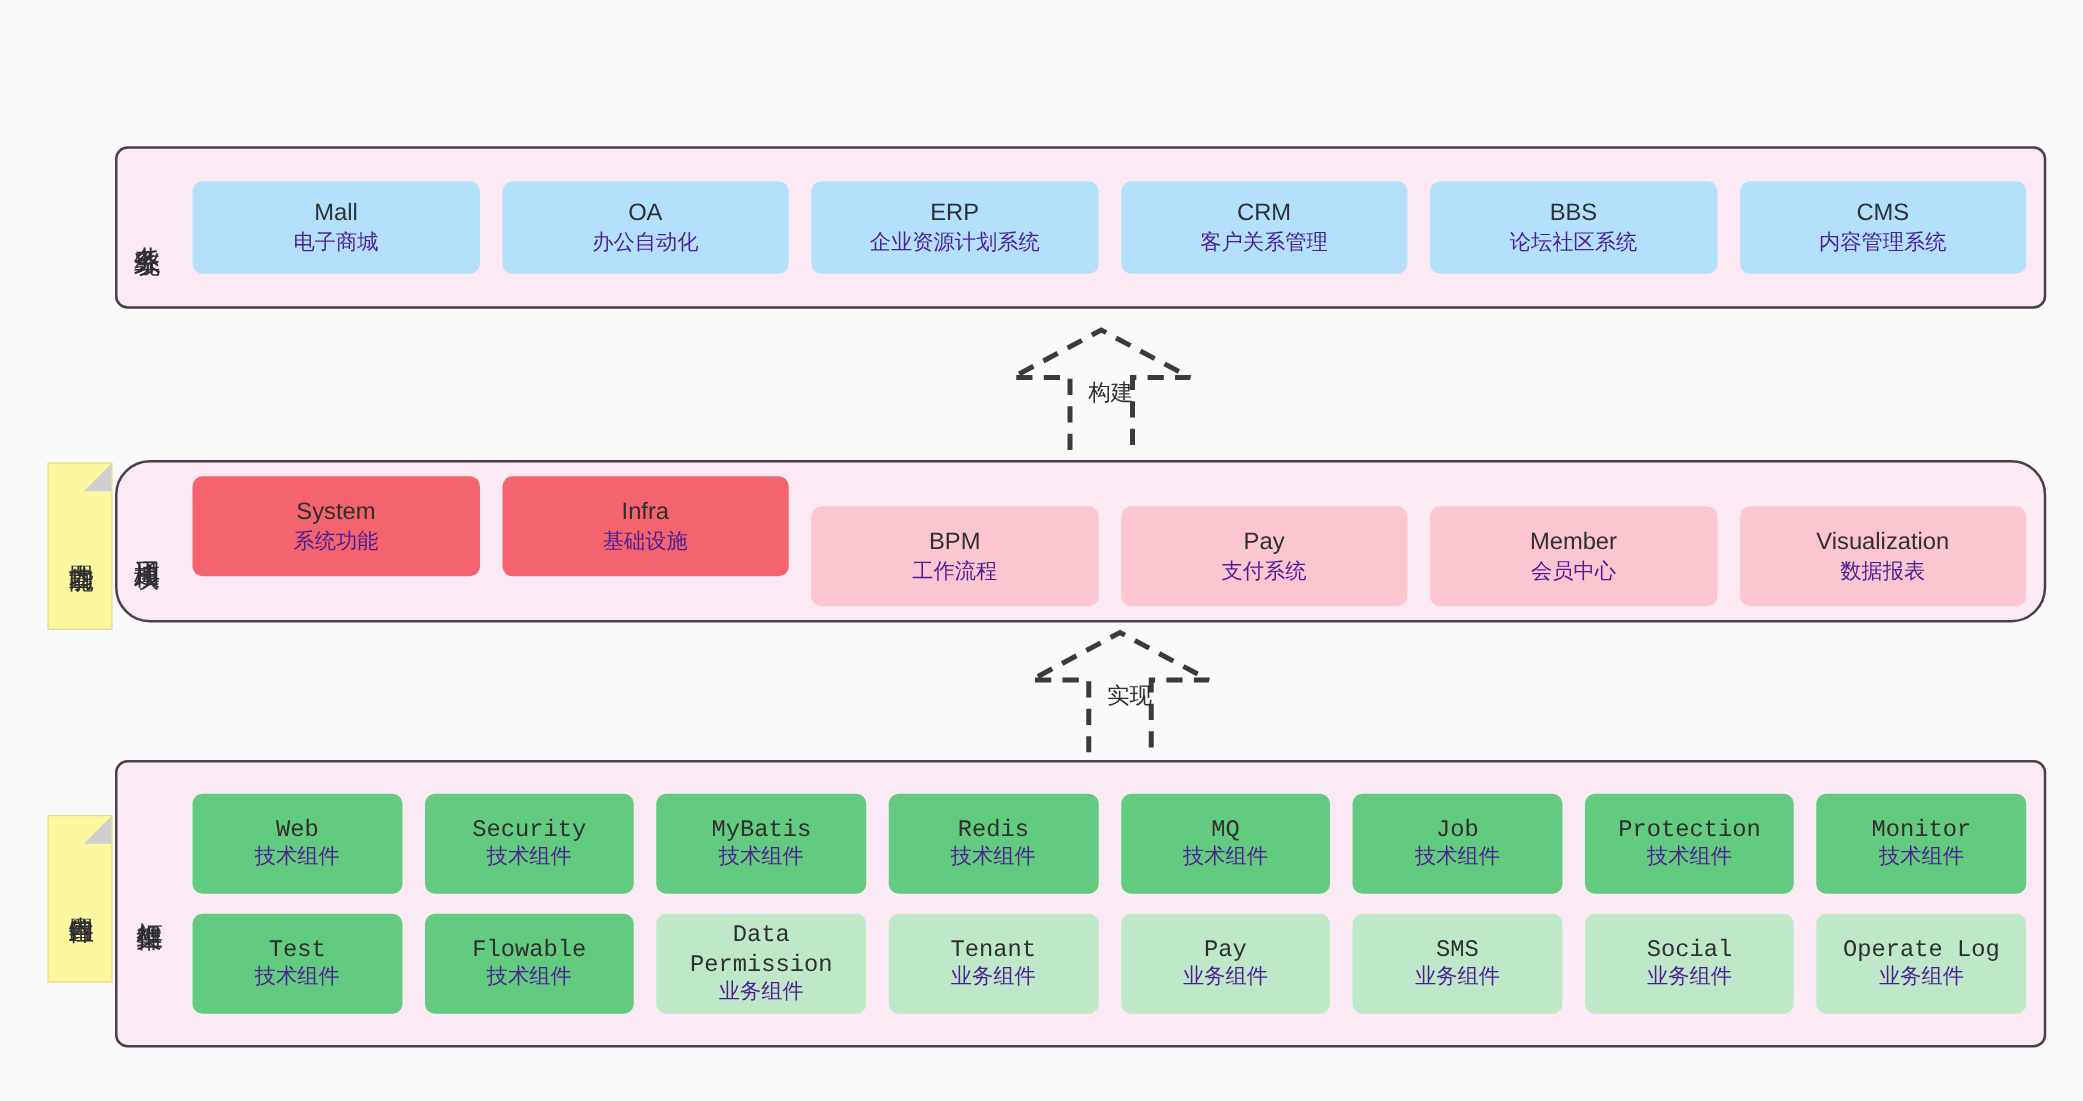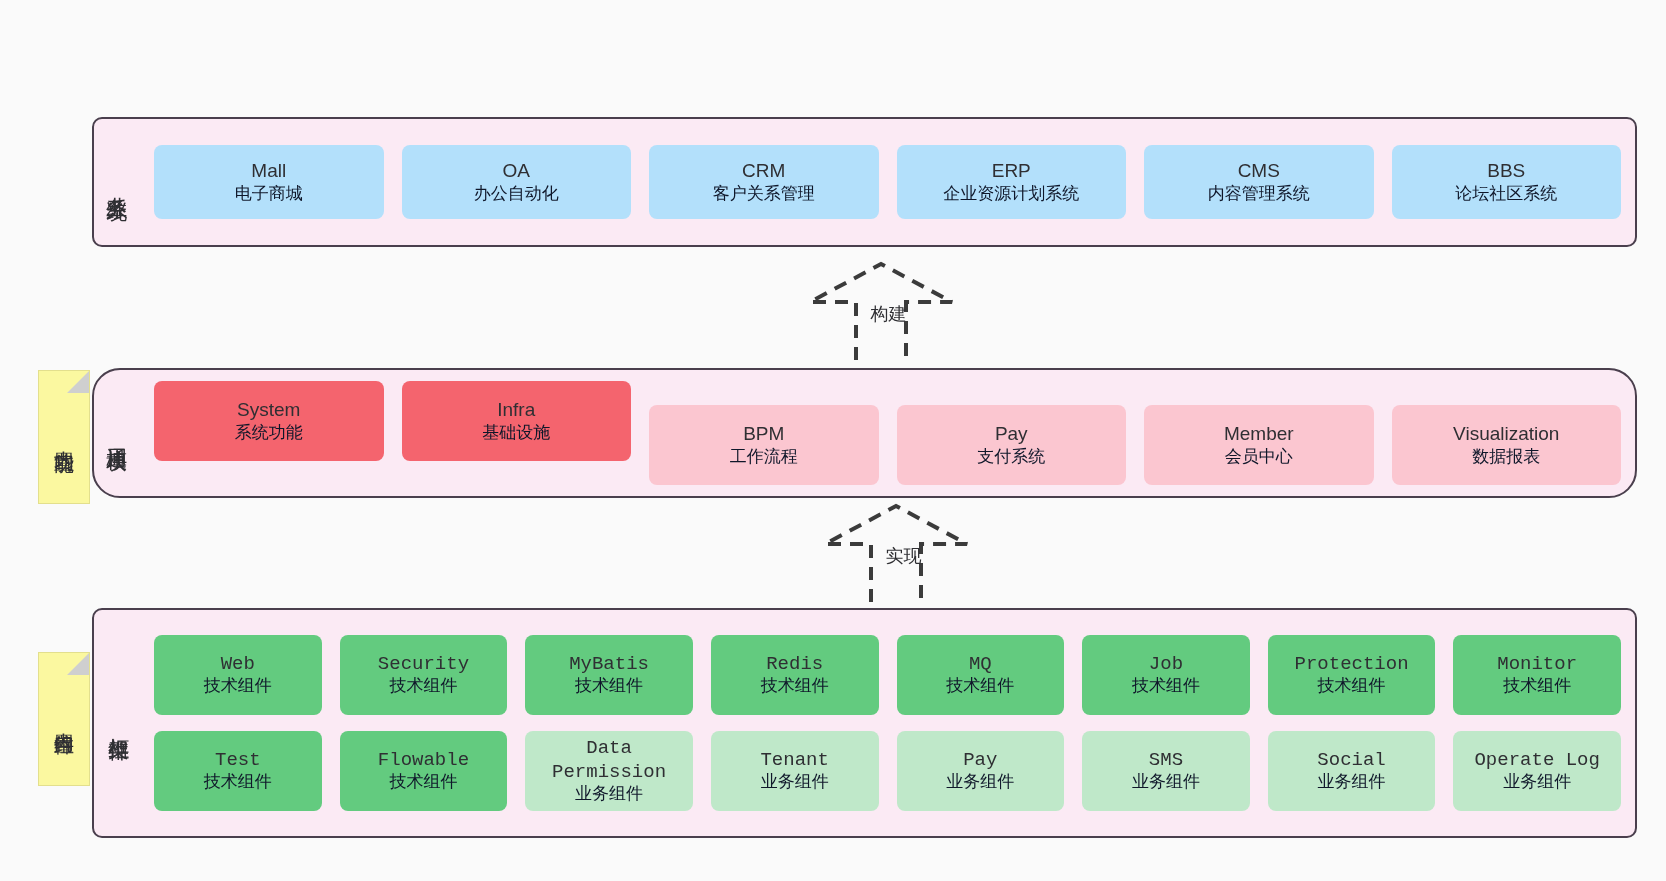--- a/index.html
+++ b/index.html
@@ -75,21 +75,21 @@
     box-sizing: border-box;
     padding: 4px 4px;
     line-height: 1.28;
   }
   .card .t1 {
     font-size: 19px;
     color: #2f2f33;
   }
   .card .t2 {
     font-size: 17px;
-    color: #0f172a;
+    color: #4c1d95;
   }
 
   .c-blue       { background: #b3e0fb; }
   .c-red        { background: #f4646e; }
   .c-pink       { background: #fbc6d0; margin-top: 24px; }
   .c-green      { background: #63cb7f; }
   .c-greenlight { background: #bfe8c9; }
 
   
   #layer-business { left: 92px; top: 117px; width: 1545px; height: 130px; }
@@ -163,34 +163,34 @@
       <div class="row">
         <div class="card c-blue">
           <span class="t1">Mall</span>
           <span class="t2">电子商城</span>
         </div>
         <div class="card c-blue">
           <span class="t1">OA</span>
           <span class="t2">办公自动化</span>
         </div>
         <div class="card c-blue">
+          <span class="t1">ERP</span>
+          <span class="t2">企业资源计划系统</span>
+        </div>
+        <div class="card c-blue">
           <span class="t1">CRM</span>
           <span class="t2">客户关系管理</span>
         </div>
         <div class="card c-blue">
-          <span class="t1">ERP</span>
-          <span class="t2">企业资源计划系统</span>
+          <span class="t1">BBS</span>
+          <span class="t2">论坛社区系统</span>
         </div>
         <div class="card c-blue">
           <span class="t1">CMS</span>
           <span class="t2">内容管理系统</span>
-        </div>
-        <div class="card c-blue">
-          <span class="t1">BBS</span>
-          <span class="t2">论坛社区系统</span>
         </div>
       </div>
     </div>
   </div>
 
   <div class="arrow" id="arrow-build">
     <svg viewBox="0 0 170 100" xmlns="http://www.w3.org/2000/svg">
       <path d="M 60 100 L 60 42 L 14 42 L 85 4 L 156 42 L 110 42 L 110 100" fill="none" stroke="#3b3b3b" stroke-width="4" stroke-dasharray="13 9" stroke-linecap="butt"></path>
     </svg>
     <div class="alabel">构建</div>

